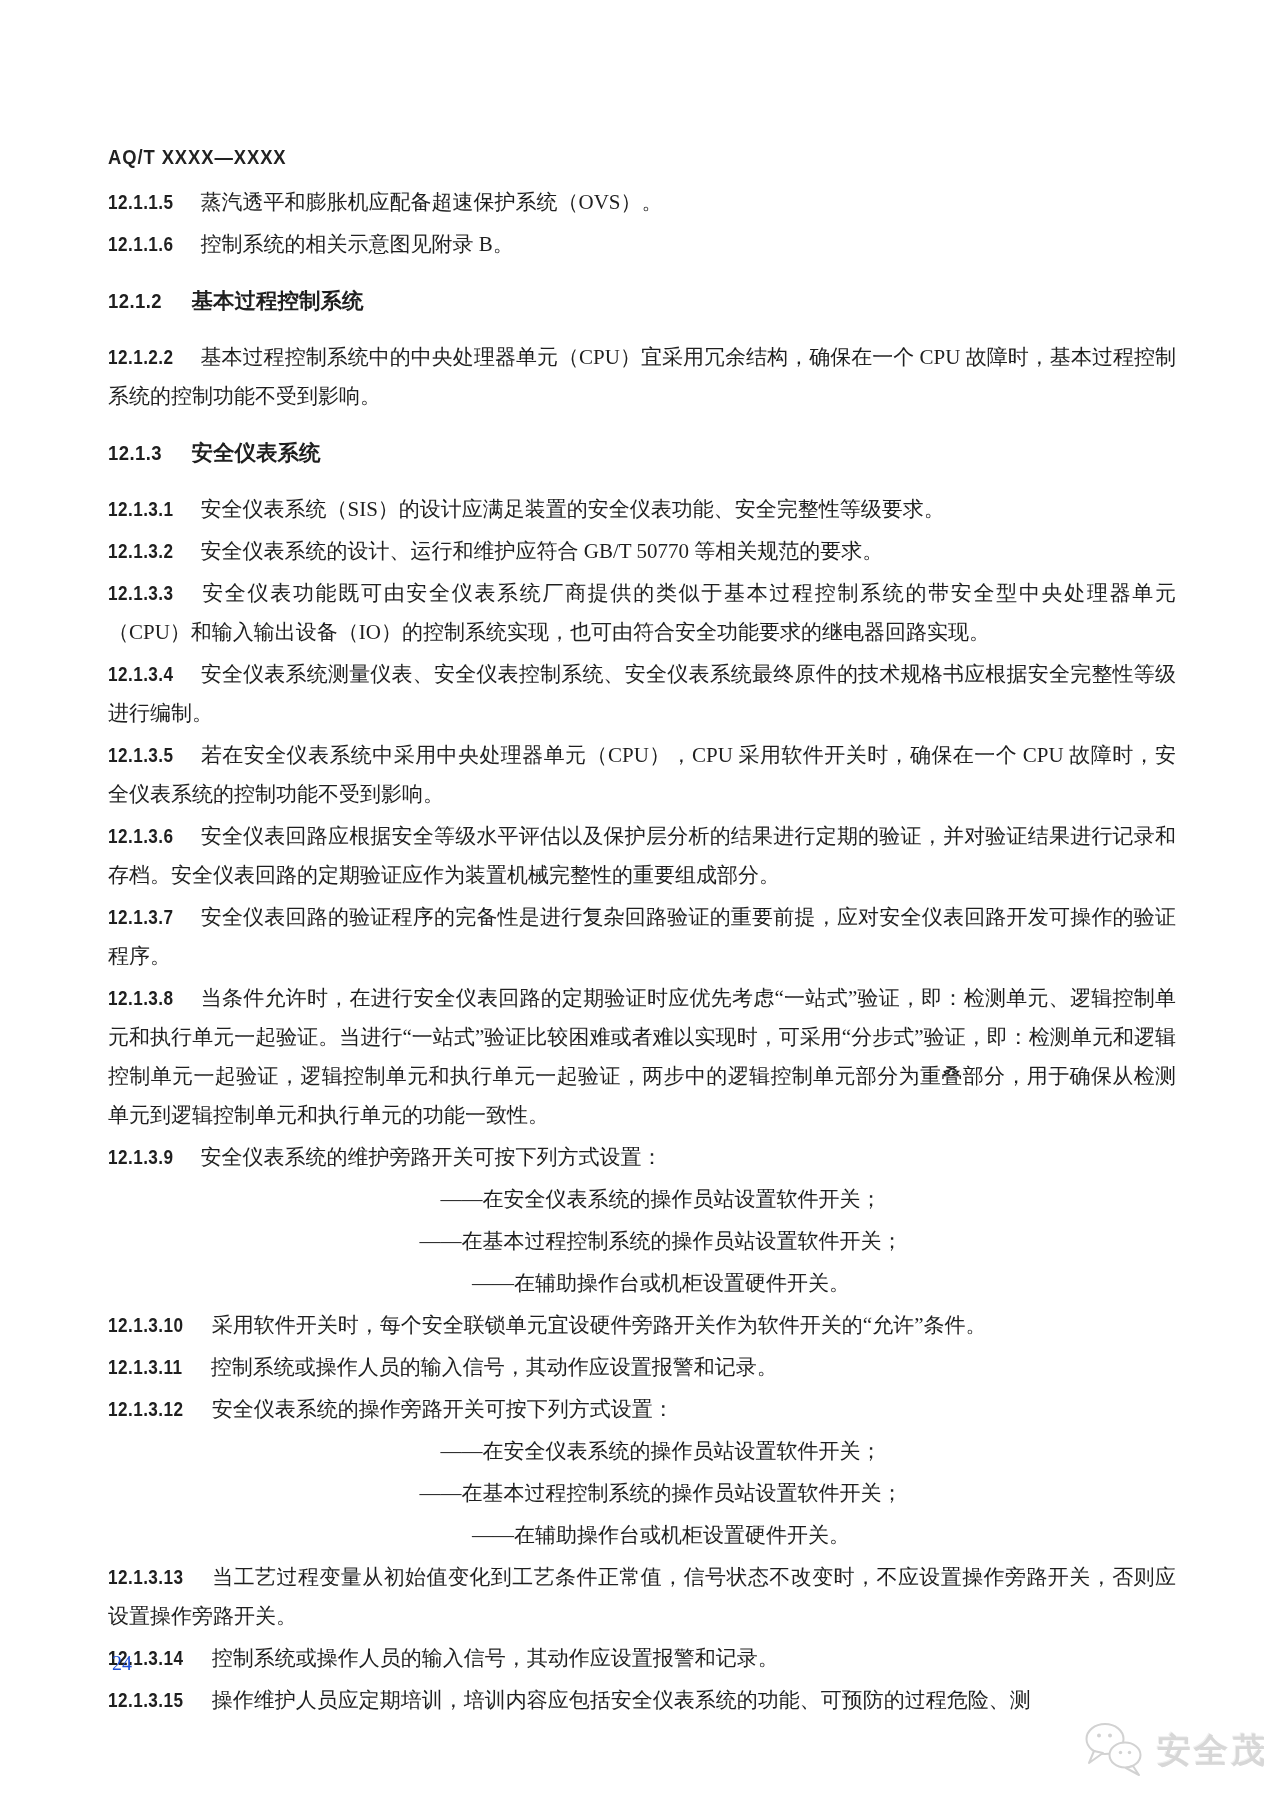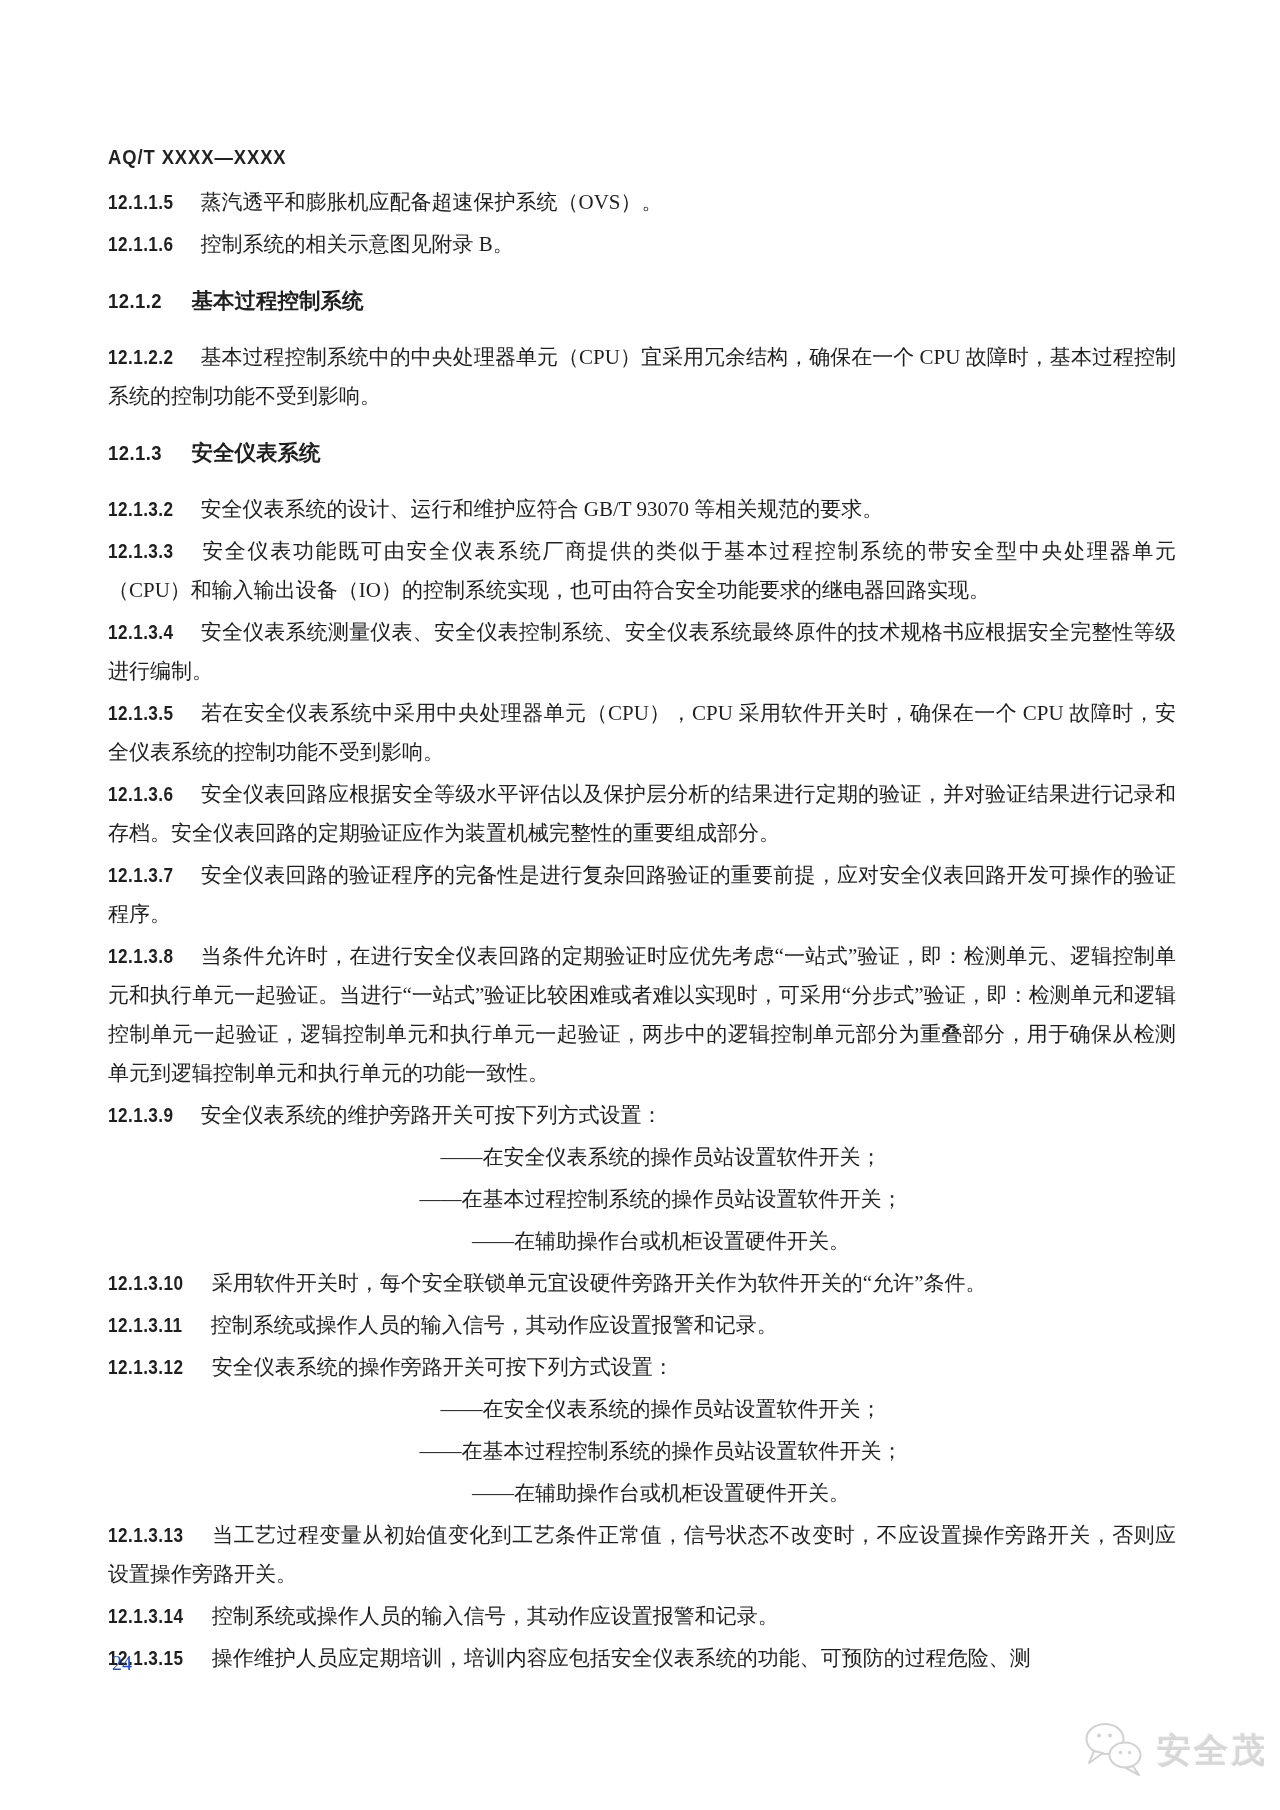--- a/index.html
+++ b/index.html
@@ -100,21 +100,22 @@
 <div class="page">
 
   <div class="doc-header">AQ/T XXXX—XXXX</div>
 
   <div class="content">
       <p class="clause"><span class="num">12.1.1.5</span><span class="num-gap"></span><span>蒸汽透平和膨胀机应配备超速保护系统（OVS）。</span></p>
       <p class="clause"><span class="num">12.1.1.6</span><span class="num-gap"></span><span>控制系统的相关示意图见附录 B。</span></p>
       <p class="heading"><span class="num">12.1.2</span><span class="num-gap"></span><span>基本过程控制系统</span></p>
       <p class="clause"><span class="num">12.1.2.2</span><span class="num-gap"></span><span>基本过程控制系统中的中央处理器单元（CPU）宜采用冗余结构，确保在一个 CPU 故障时，基本过程控制系统的控制功能不受到影响。</span></p>
       <p class="heading"><span class="num">12.1.3</span><span class="num-gap"></span><span>安全仪表系统</span></p>
-      <p class="clause"><span class="num">12.1.3.2</span><span class="num-gap"></span><span>安全仪表系统的设计、运行和维护应符合 GB/T 93070 等相关规范的要求。</span></p>
+      <p class="clause"><span class="num">12.1.3.1</span><span class="num-gap"></span><span>安全仪表系统（SIS）的设计应满足装置的安全仪表功能、安全完整性等级要求。</span></p>
+      <p class="clause"><span class="num">12.1.3.2</span><span class="num-gap"></span><span>安全仪表系统的设计、运行和维护应符合 GB/T 50770 等相关规范的要求。</span></p>
       <p class="clause"><span class="num">12.1.3.3</span><span class="num-gap"></span><span>安全仪表功能既可由安全仪表系统厂商提供的类似于基本过程控制系统的带安全型中央处理器单元（CPU）和输入输出设备（IO）的控制系统实现，也可由符合安全功能要求的继电器回路实现。</span></p>
       <p class="clause"><span class="num">12.1.3.4</span><span class="num-gap"></span><span>安全仪表系统测量仪表、安全仪表控制系统、安全仪表系统最终原件的技术规格书应根据安全完整性等级进行编制。</span></p>
       <p class="clause"><span class="num">12.1.3.5</span><span class="num-gap"></span><span>若在安全仪表系统中采用中央处理器单元（CPU），CPU 采用软件开关时，确保在一个 CPU 故障时，安全仪表系统的控制功能不受到影响。</span></p>
       <p class="clause"><span class="num">12.1.3.6</span><span class="num-gap"></span><span>安全仪表回路应根据安全等级水平评估以及保护层分析的结果进行定期的验证，并对验证结果进行记录和存档。安全仪表回路的定期验证应作为装置机械完整性的重要组成部分。</span></p>
       <p class="clause"><span class="num">12.1.3.7</span><span class="num-gap"></span><span>安全仪表回路的验证程序的完备性是进行复杂回路验证的重要前提，应对安全仪表回路开发可操作的验证程序。</span></p>
       <p class="clause"><span class="num">12.1.3.8</span><span class="num-gap"></span><span>当条件允许时，在进行安全仪表回路的定期验证时应优先考虑“一站式”验证，即：检测单元、逻辑控制单元和执行单元一起验证。当进行“一站式”验证比较困难或者难以实现时，可采用“分步式”验证，即：检测单元和逻辑控制单元一起验证，逻辑控制单元和执行单元一起验证，两步中的逻辑控制单元部分为重叠部分，用于确保从检测单元到逻辑控制单元和执行单元的功能一致性。</span></p>
       <p class="clause"><span class="num">12.1.3.9</span><span class="num-gap"></span><span>安全仪表系统的维护旁路开关可按下列方式设置：</span></p>
       <p class="list-item"><span>——在安全仪表系统的操作员站设置软件开关；</span></p>
       <p class="list-item"><span>——在基本过程控制系统的操作员站设置软件开关；</span></p>
       <p class="list-item"><span>——在辅助操作台或机柜设置硬件开关。</span></p>

